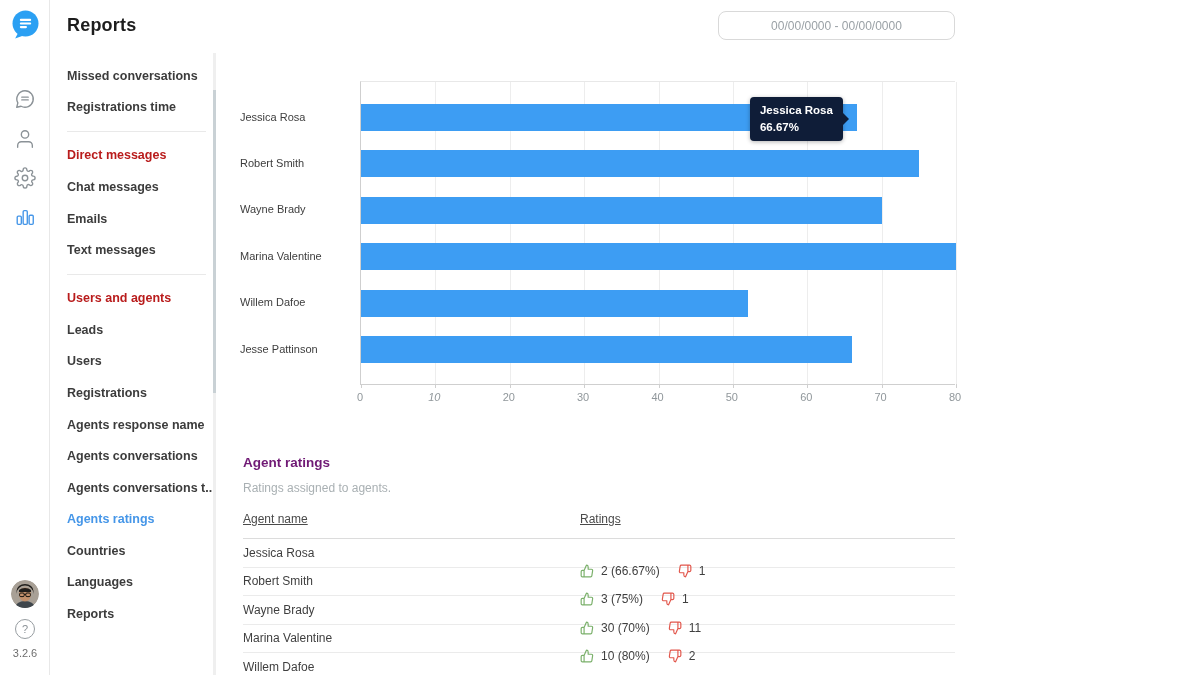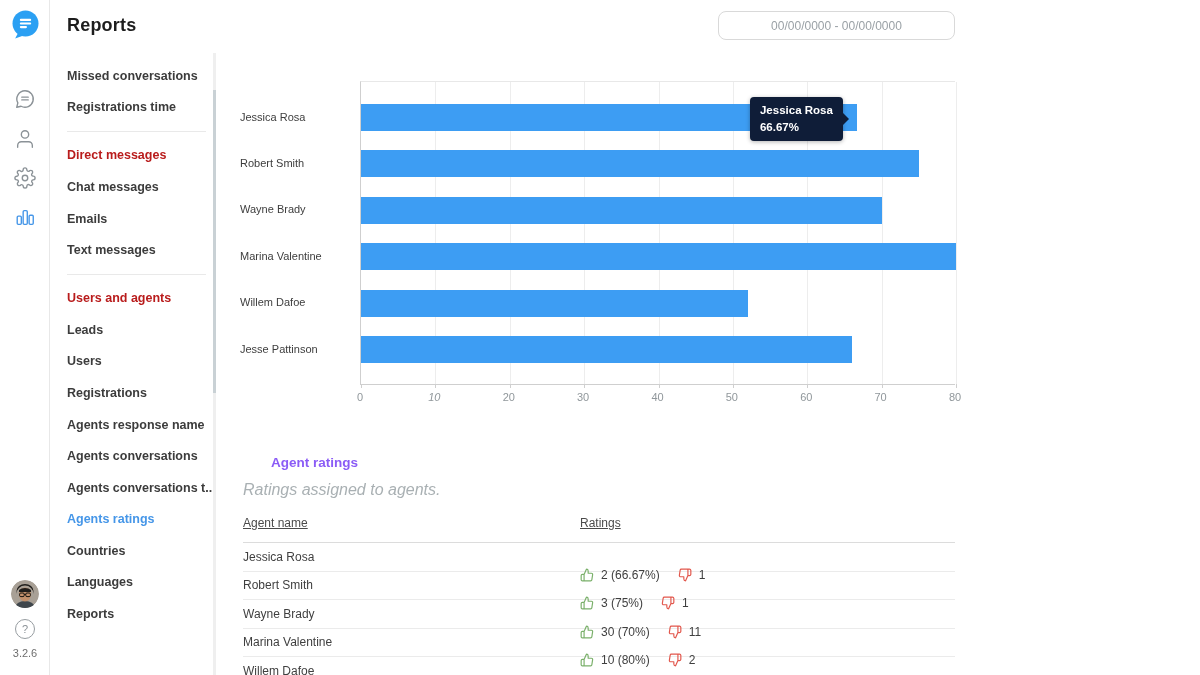--- a/index.html
+++ b/index.html
@@ -64,22 +64,22 @@
              padding:5px 10px 6px 10px; font-size:11.5px; line-height:1.45; z-index:5;
              box-shadow:0 1px 4px rgba(0,0,0,.3); white-space:nowrap; }
   .tooltip .tt-name { font-weight:bold; }
   .tooltip .tt-val { font-weight:600; }
   .tooltip::after { content:""; position:absolute; right:-6px; top:50%; margin-top:-6px;
                     border-left:6px solid #0f1d38; border-top:6px solid transparent;
                     border-bottom:6px solid transparent; }
 
   
   #ratings-section { position:absolute; left:243px; top:450px; width:712px; }
-  .section-title { font-size:13.5px; font-weight:bold; color:#8b5cf6; padding-top:5px;margin-left:28px; }
-  .section-subtitle { font-size:16px; color:#a9b0b3; padding-top:11px;font-style:italic; }
+  .section-title { font-size:13.5px; font-weight:bold; color:#701a75; padding-top:5px; }
+  .section-subtitle { font-size:12px; color:#a9b0b3; padding-top:11px; }
   .t-header { display:flex; height:44px; align-items:flex-end; padding-bottom:12px;
               border-bottom:1px solid #dcdcdc; font-size:12px; color:#4a4a4a;text-decoration:underline; }
   .t-row { display:flex; align-items:center; height:28.5px; border-bottom:1px solid #ebebeb;
            font-size:12px; color:#3f3f3f; }
   .col-agent { width:337px; }
   .col-ratings { display:flex; align-items:flex-start;margin-top:36px; }
   .rate-up-icon svg { display:block; }
   .rate-gap { width:18px; }
   .rate-txt { padding-left:7px; }
 </style>

